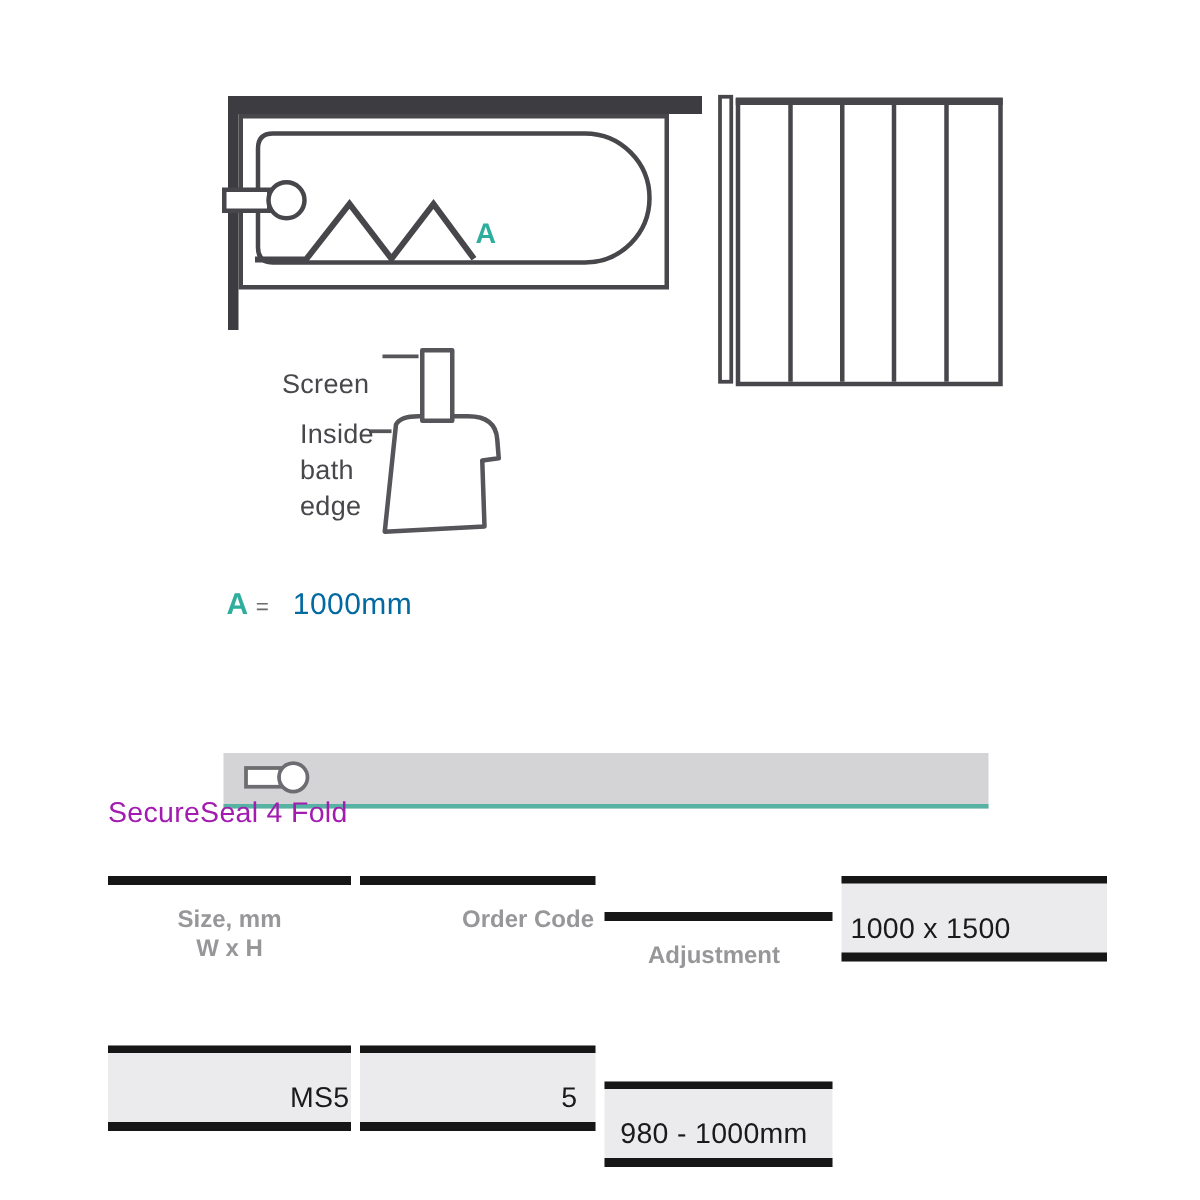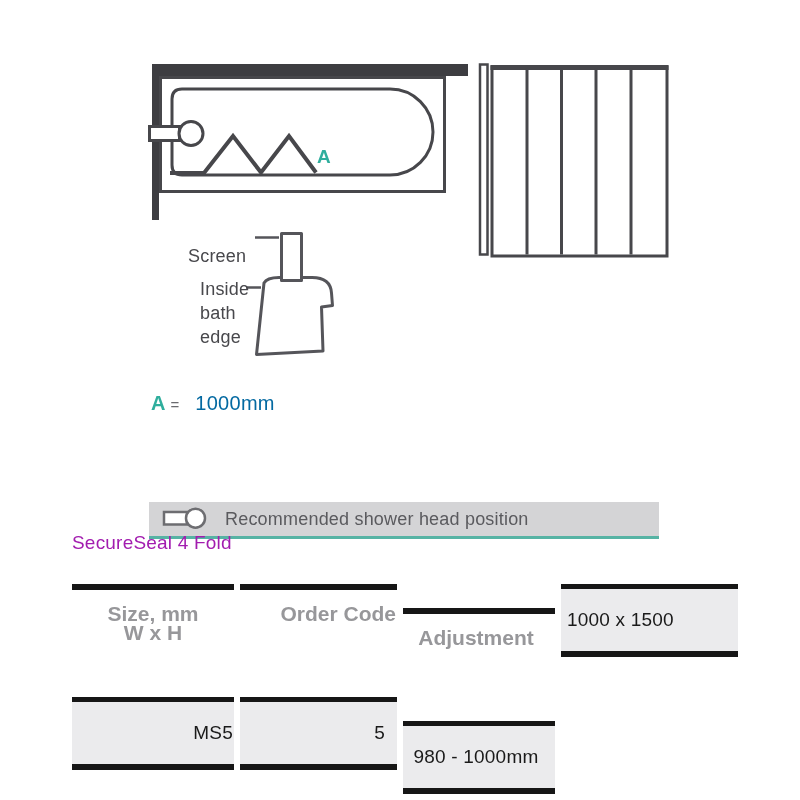--- a/index.html
+++ b/index.html
@@ -33,24 +33,24 @@
   .banner-text{color:#5a5a5e;font-size:18px;letter-spacing:.2px;margin-left:11px;}
 
   
   .table-title{left:72px;top:532px;color:#a21caf;font-size:19px;letter-spacing:.2px;}
   .spec-table{
     left:72px;top:584px;width:666px;
     display:grid;grid-template-columns:162px 157px 152px 177px;column-gap:6px;
   }
   .th{
     box-sizing:border-box;height:89px;border-top:6px solid #161616;
-    padding-top:14px;color:#97979a;font-weight:bold;font-size:21px;line-height:19px;
+    padding-top:14px;color:#97979a;font-weight:bold;font-size:16px;line-height:19px;
   }
   .td{
-    box-sizing:border-box;height:73px;border-top:5px solid #161616;border-bottom:6px solid #161616;
+    box-sizing:border-box;height:57px;border-top:5px solid #161616;border-bottom:6px solid #161616;
     background:#ebebed;color:#1a1a1a;font-size:19px;line-height:62px;letter-spacing:.2px;
   }
   .hline{display:block;}
   .c1h{text-align:center;}
   .c1d{text-align:left;padding-left:6px;}
   .c2{text-align:right;padding-right:1px;}
   .c3{text-align:right;padding-right:12px;}
   .c4{text-align:center;padding-right:6px;margin-top:24px;}
 </style>
 </head>
@@ -100,21 +100,20 @@
     <span class="dim-name">A</span>
     <span class="dim-eq">=</span>
     <span class="dim-val">1000mm</span>
   </div>
 
   <div class="abs banner">
     <svg width="52" height="26" viewBox="0 0 52 26" stroke="#6d6d71" fill="#ffffff" stroke-width="2.5">
       <rect x="2" y="6" width="23" height="12.5"></rect>
       <circle cx="33.5" cy="12.2" r="9.5"></circle>
     </svg>
-    <span class="banner-text">Recommended shower head position</span>
   </div>
 
   <div class="abs table-title">SecureSeal 4 Fold</div>
 
   <div class="abs spec-table">
     <div class="th c1h">
       <span class="hline">Size, mm</span>
       <span class="hline">W x H</span>
     </div>
     <div class="th c2">

